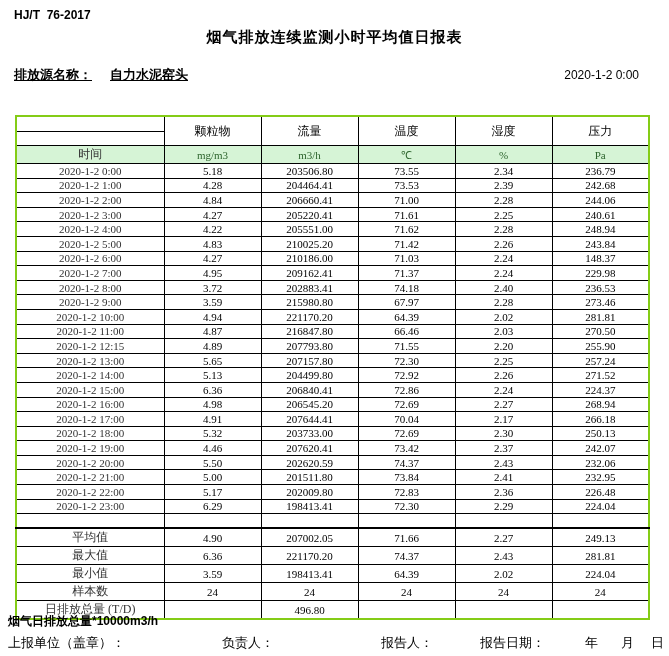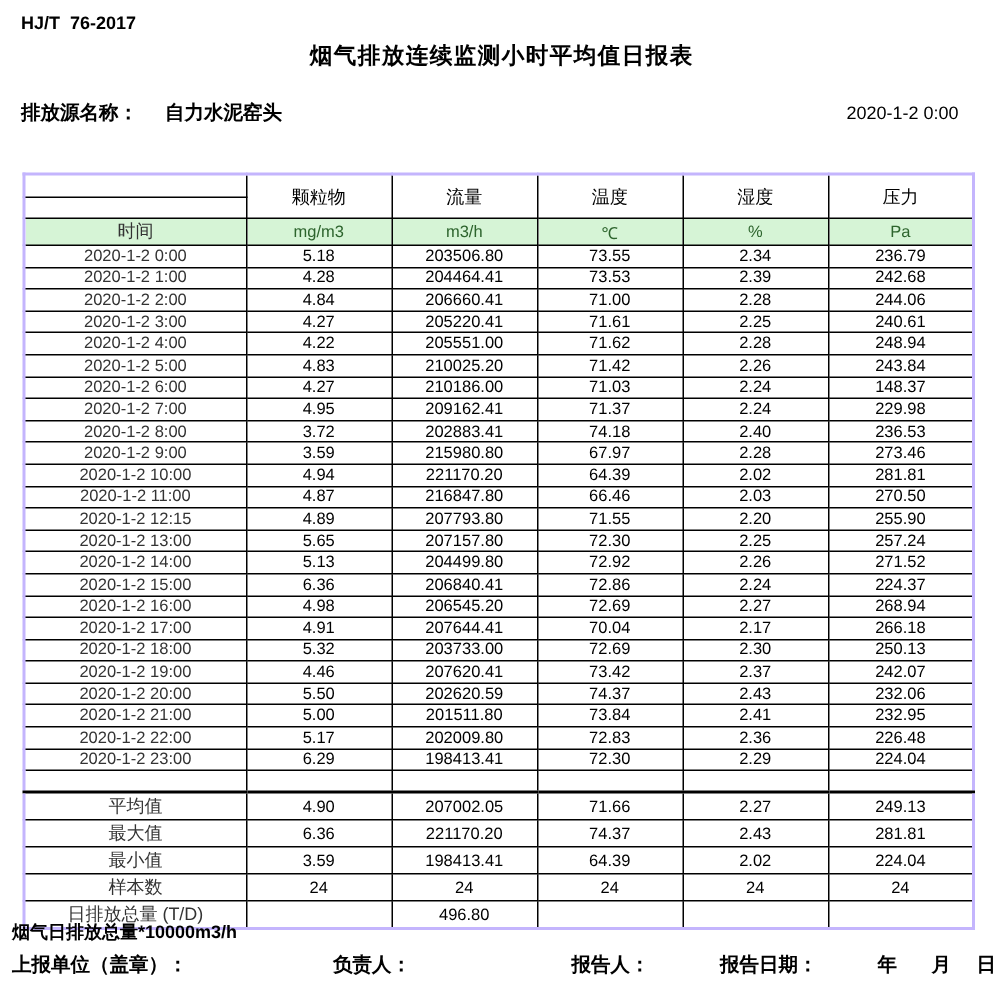--- a/index.html
+++ b/index.html
@@ -15,32 +15,33 @@
     position: absolute; left: 14px; top: 8px;
     font-size: 12px; font-weight: bold; white-space: pre;
   }
   .title {
     position: absolute; top: 28px; left: 0; width: 100%;
     text-align: center; font-size: 15px; font-weight: bold;
     letter-spacing: 1px;
   }
   .source-line {
     position: absolute; left: 14px; top: 66px;
-    font-size: 13px; font-weight: bold;
+    font-size: 13px; font-weight: bold; text-decoration: underline;
   }
   .source-line .src-name { margin-left: 18px; }
   .datetime {
     position: absolute; right: 30px; top: 68px;
     font-size: 12px;
   }
   table.report {
     position: absolute; left: 15px; top: 115px;
     border-collapse: collapse;
     table-layout: fixed;
-    border: 2px solid #c4b5fd;
+    border: 2px solid #84cc16;
+    font-family: Liberation Serif, serif;
   }
   table.report td {
     border: 1px solid #000;
     text-align: center;
     vertical-align: middle;
     padding: 0;
     font-size: 11px;
     overflow: hidden;
     white-space: nowrap;
   }
@@ -59,21 +60,21 @@
   tr.blank-row td { height: 13px; border-bottom: 2px solid #000; }
   tbody.summary tr td { height: 14px; }
   tbody.summary tr td.sum-label { font-size: 12px; color: #333; }
   tbody.summary tr.total-row td { height: 15px; }
   .footer-note {
     position: absolute; left: 8px; top: 613px;
     font-size: 12px; font-weight: bold;
   }
   .footer-line {
     position: absolute; left: 0; top: 634px; width: 669px;
-    font-size: 13px; font-weight: bold; height: 16px;
+    font-size: 13px; font-weight: normal; height: 16px;
   }
   .footer-line span { position: absolute; white-space: nowrap; }
   .fl-unit { left: 8px; }
   .fl-resp { left: 222px; }
   .fl-reporter { left: 352px; margin-left: 29px; }
   .fl-date { left: 480px; }
   .fl-year { left: 585px; }
   .fl-month { left: 621px; }
   .fl-day { left: 651px; }
 </style>

